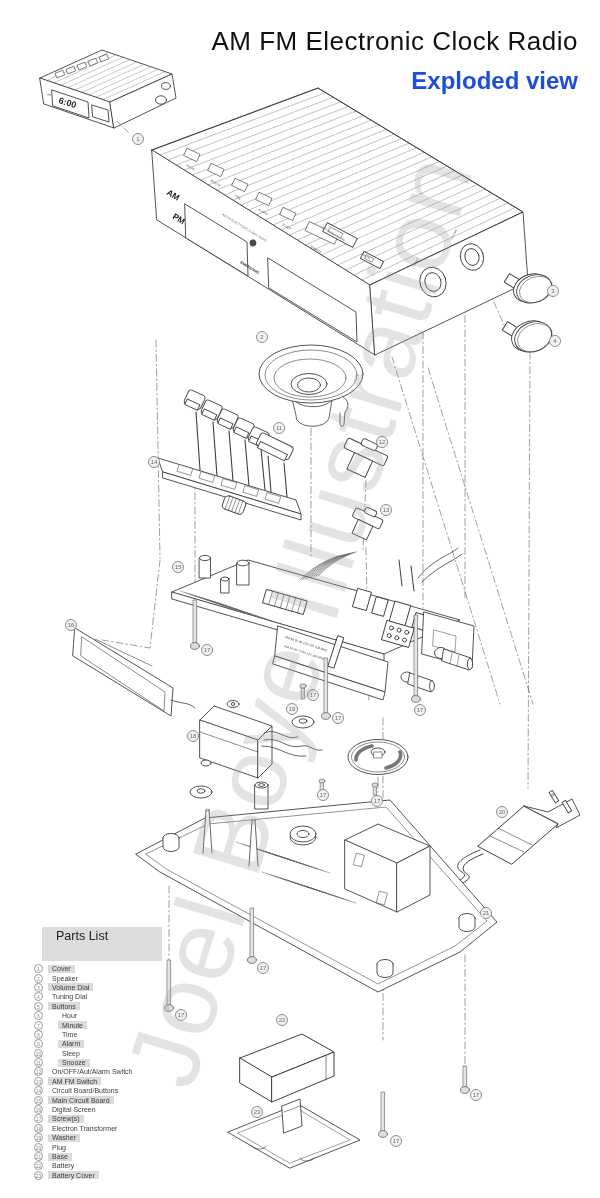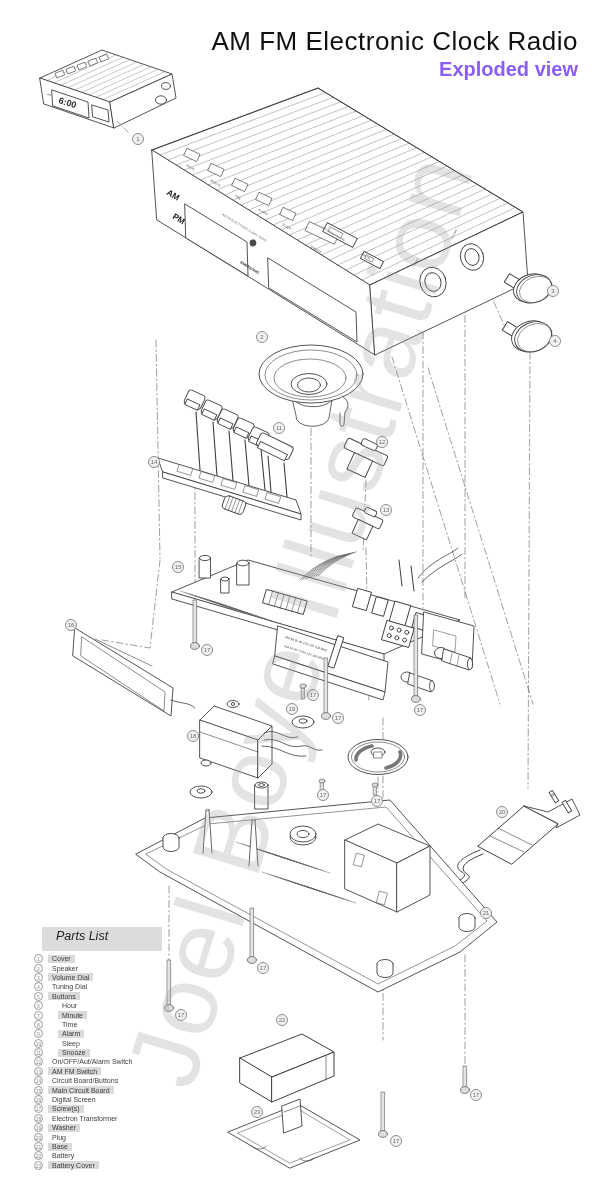--- a/index.html
+++ b/index.html
@@ -1,36 +1,36 @@
 <!DOCTYPE html>
 <html><head>
 <meta charset="utf-8">
 <style>
   html,body{margin:0;padding:0;background:#fff;}
   .page{position:relative;width:600px;height:1198px;background:#fff;overflow:hidden;
         font-family:"Liberation Sans",sans-serif;}
   
   .titleblock{position:absolute;top:26px;right:22px;text-align:right;z-index:3;}
   .title{font-size:26px;letter-spacing:0.5px;color:#111;font-weight:400;}
-  .subtitle{font-size:20px;font-weight:700;color:#8b5cf6;margin-top:1px;}
+  .subtitle{font-size:24px;font-weight:700;color:#1d4ed8;margin-top:10px;}
   
   .watermark{position:absolute;left:300px;top:620px;transform:translate(-50%,-50%) rotate(-73deg);
     font-size:100px;font-weight:400;letter-spacing:2px;color:#9d9d9d;opacity:.28;
     white-space:nowrap;z-index:40;pointer-events:none;}
   
   svg.diagram{position:absolute;left:0;top:0;z-index:2;}
   
   #callout-layer{position:absolute;left:0;top:0;width:600px;height:1198px;z-index:10;pointer-events:none;}
   .callout{position:absolute;width:12px;height:12px;margin:-6px 0 0 -6px;border:1px solid #8f8f8f;
     border-radius:50%;background:#f1f1f1;color:#6b6b6b;font-size:6px;line-height:10px;
     text-align:center;box-sizing:border-box;}
   
   .parts-list{position:absolute;left:34px;top:926px;z-index:5;width:170px;}
   .pl-header{display:inline-block;background:#dcdcdc;color:#222;font-size:12.5px;
-    padding:2px 10px 8px 14px;margin-left:8px;min-width:96px;font-style:italic;}
+    padding:2px 10px 18px 14px;margin-left:8px;min-width:96px;}
   .pl-rows{margin-top:3px;}
   .pl-row{display:flex;align-items:center;height:9.4px;}
   .pl-num{flex:0 0 9px;width:9px;height:9px;border:0.7px solid #9a9a9a;border-radius:50%;
     color:#8a8a8a;font-size:5px;line-height:8px;text-align:center;box-sizing:border-box;
     background:#fff;}
   .pl-label{font-size:7px;color:#3c3c3c;padding:0.5px 4px;margin-left:5px;white-space:nowrap;}
   .pl-label.shaded{background:#dadada;}
   .pl-label.indent{margin-left:15px;}
 </style>
 </head>

